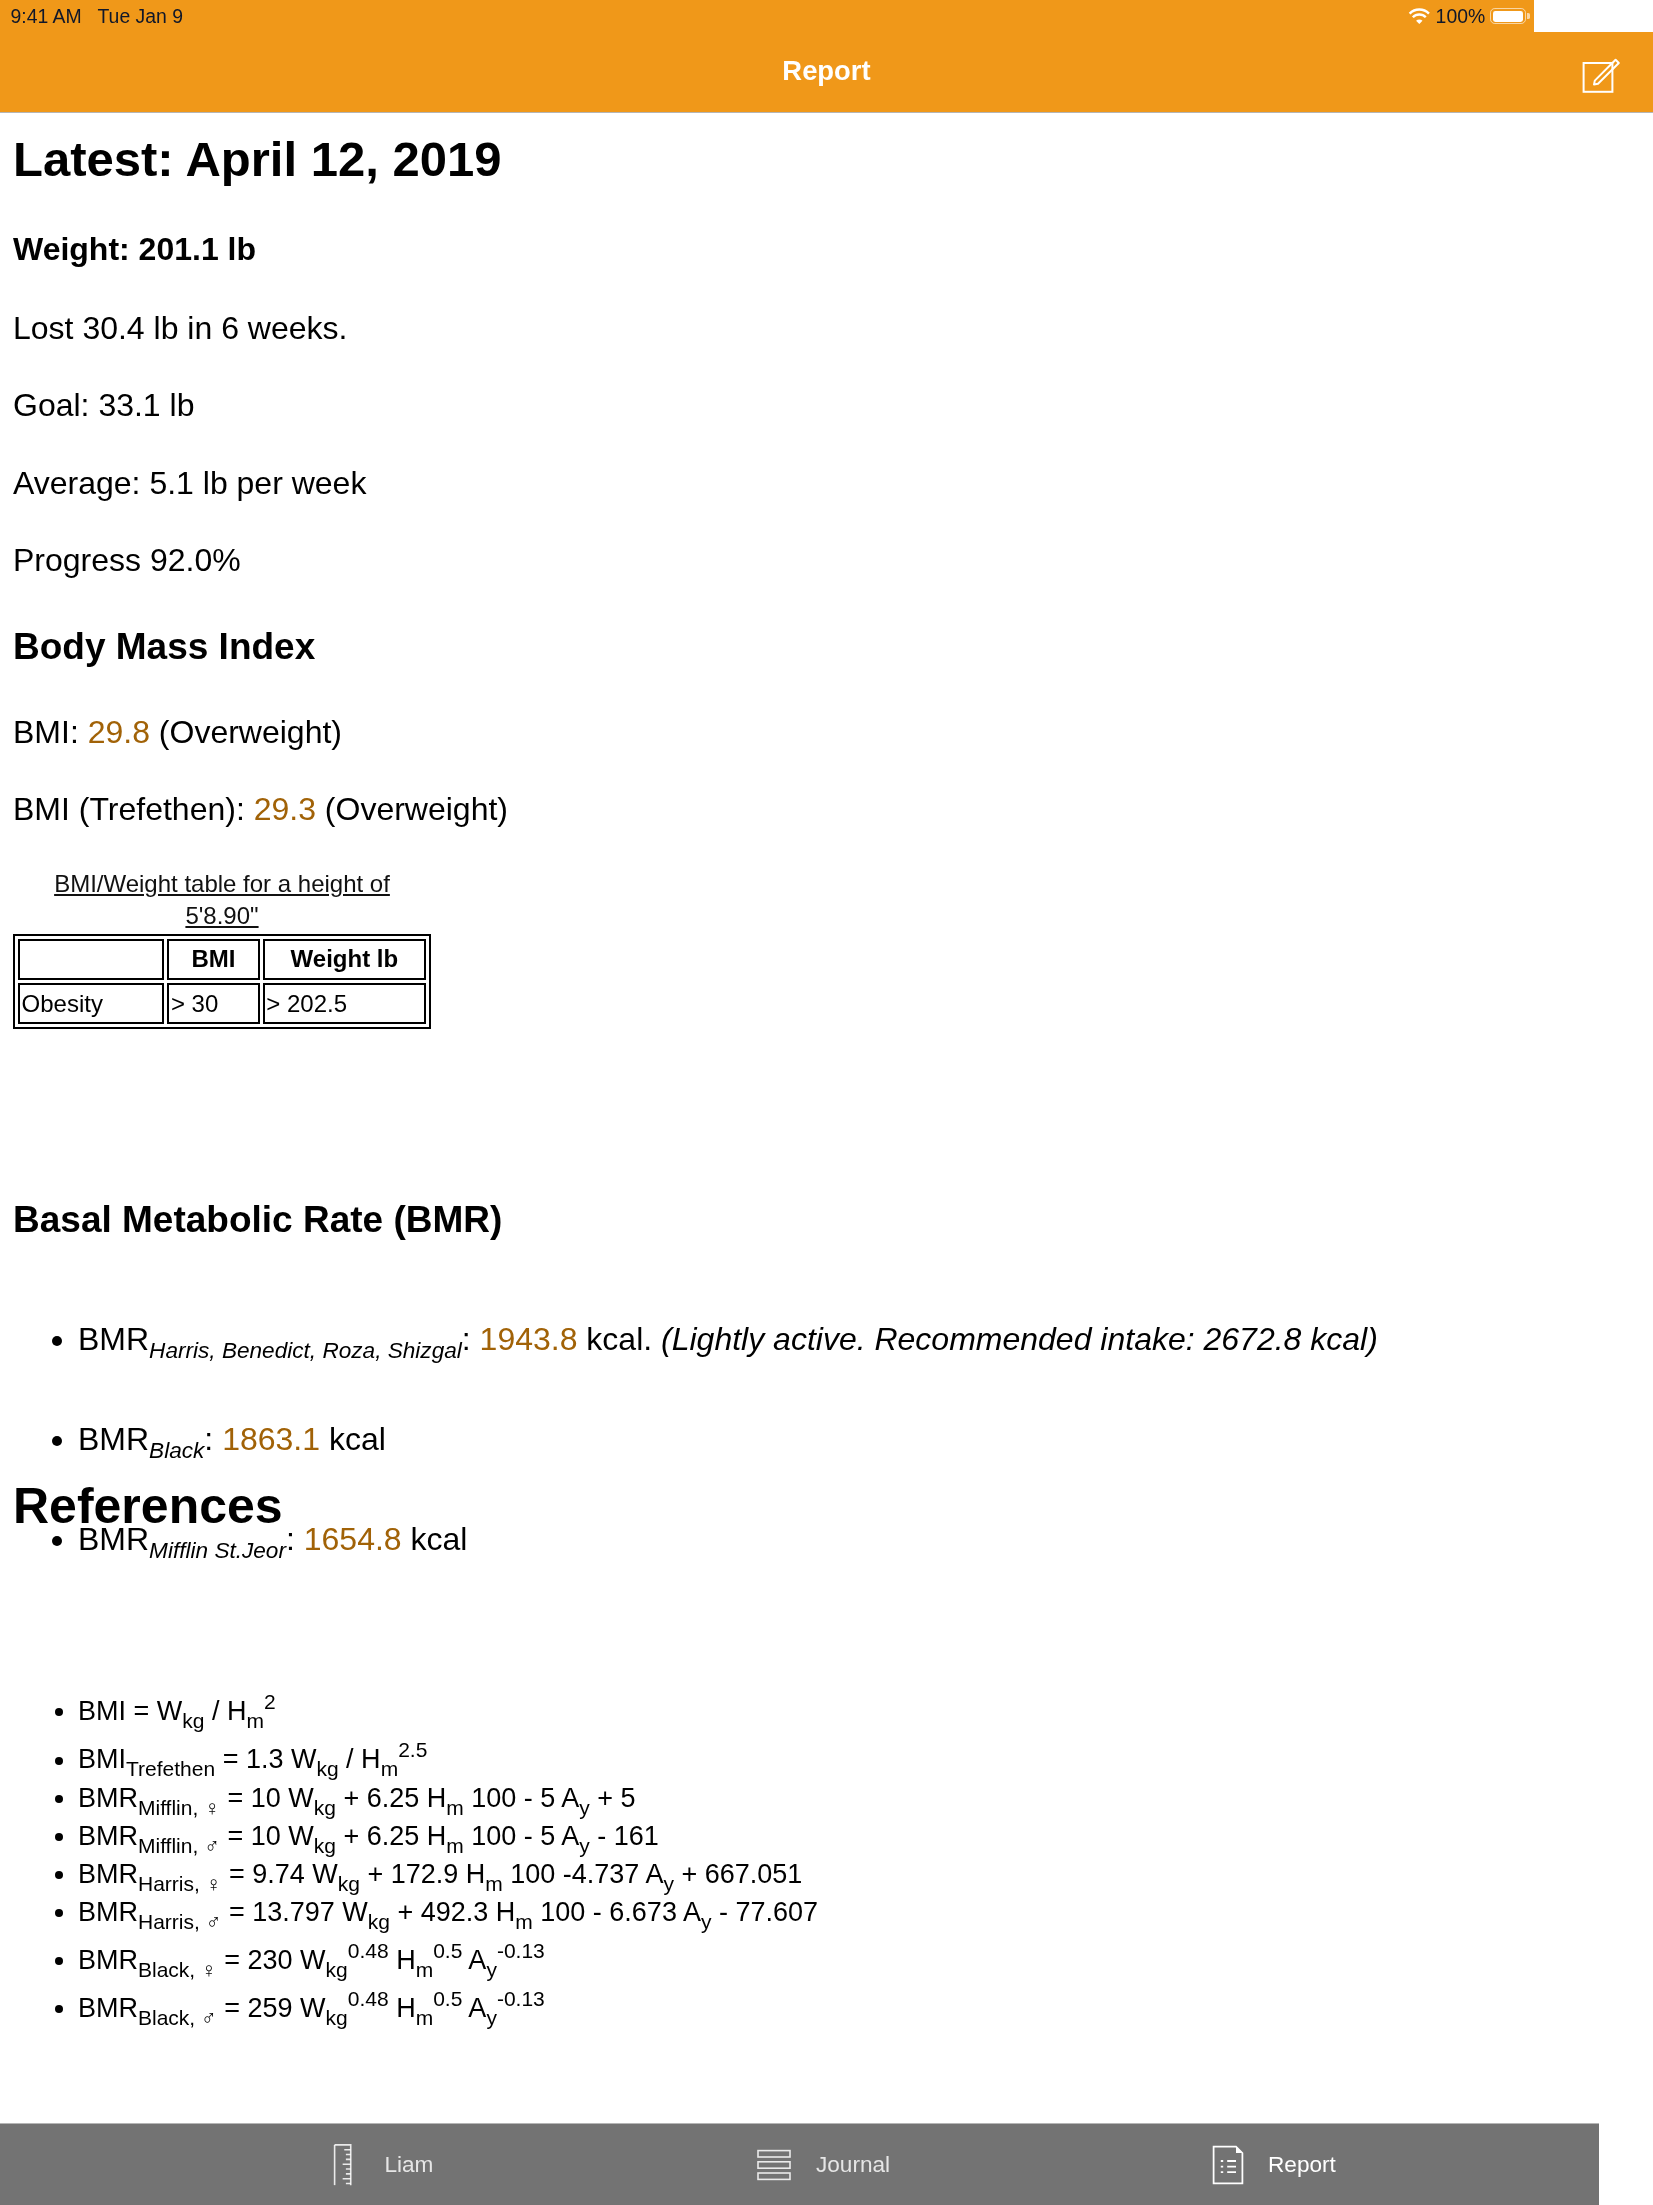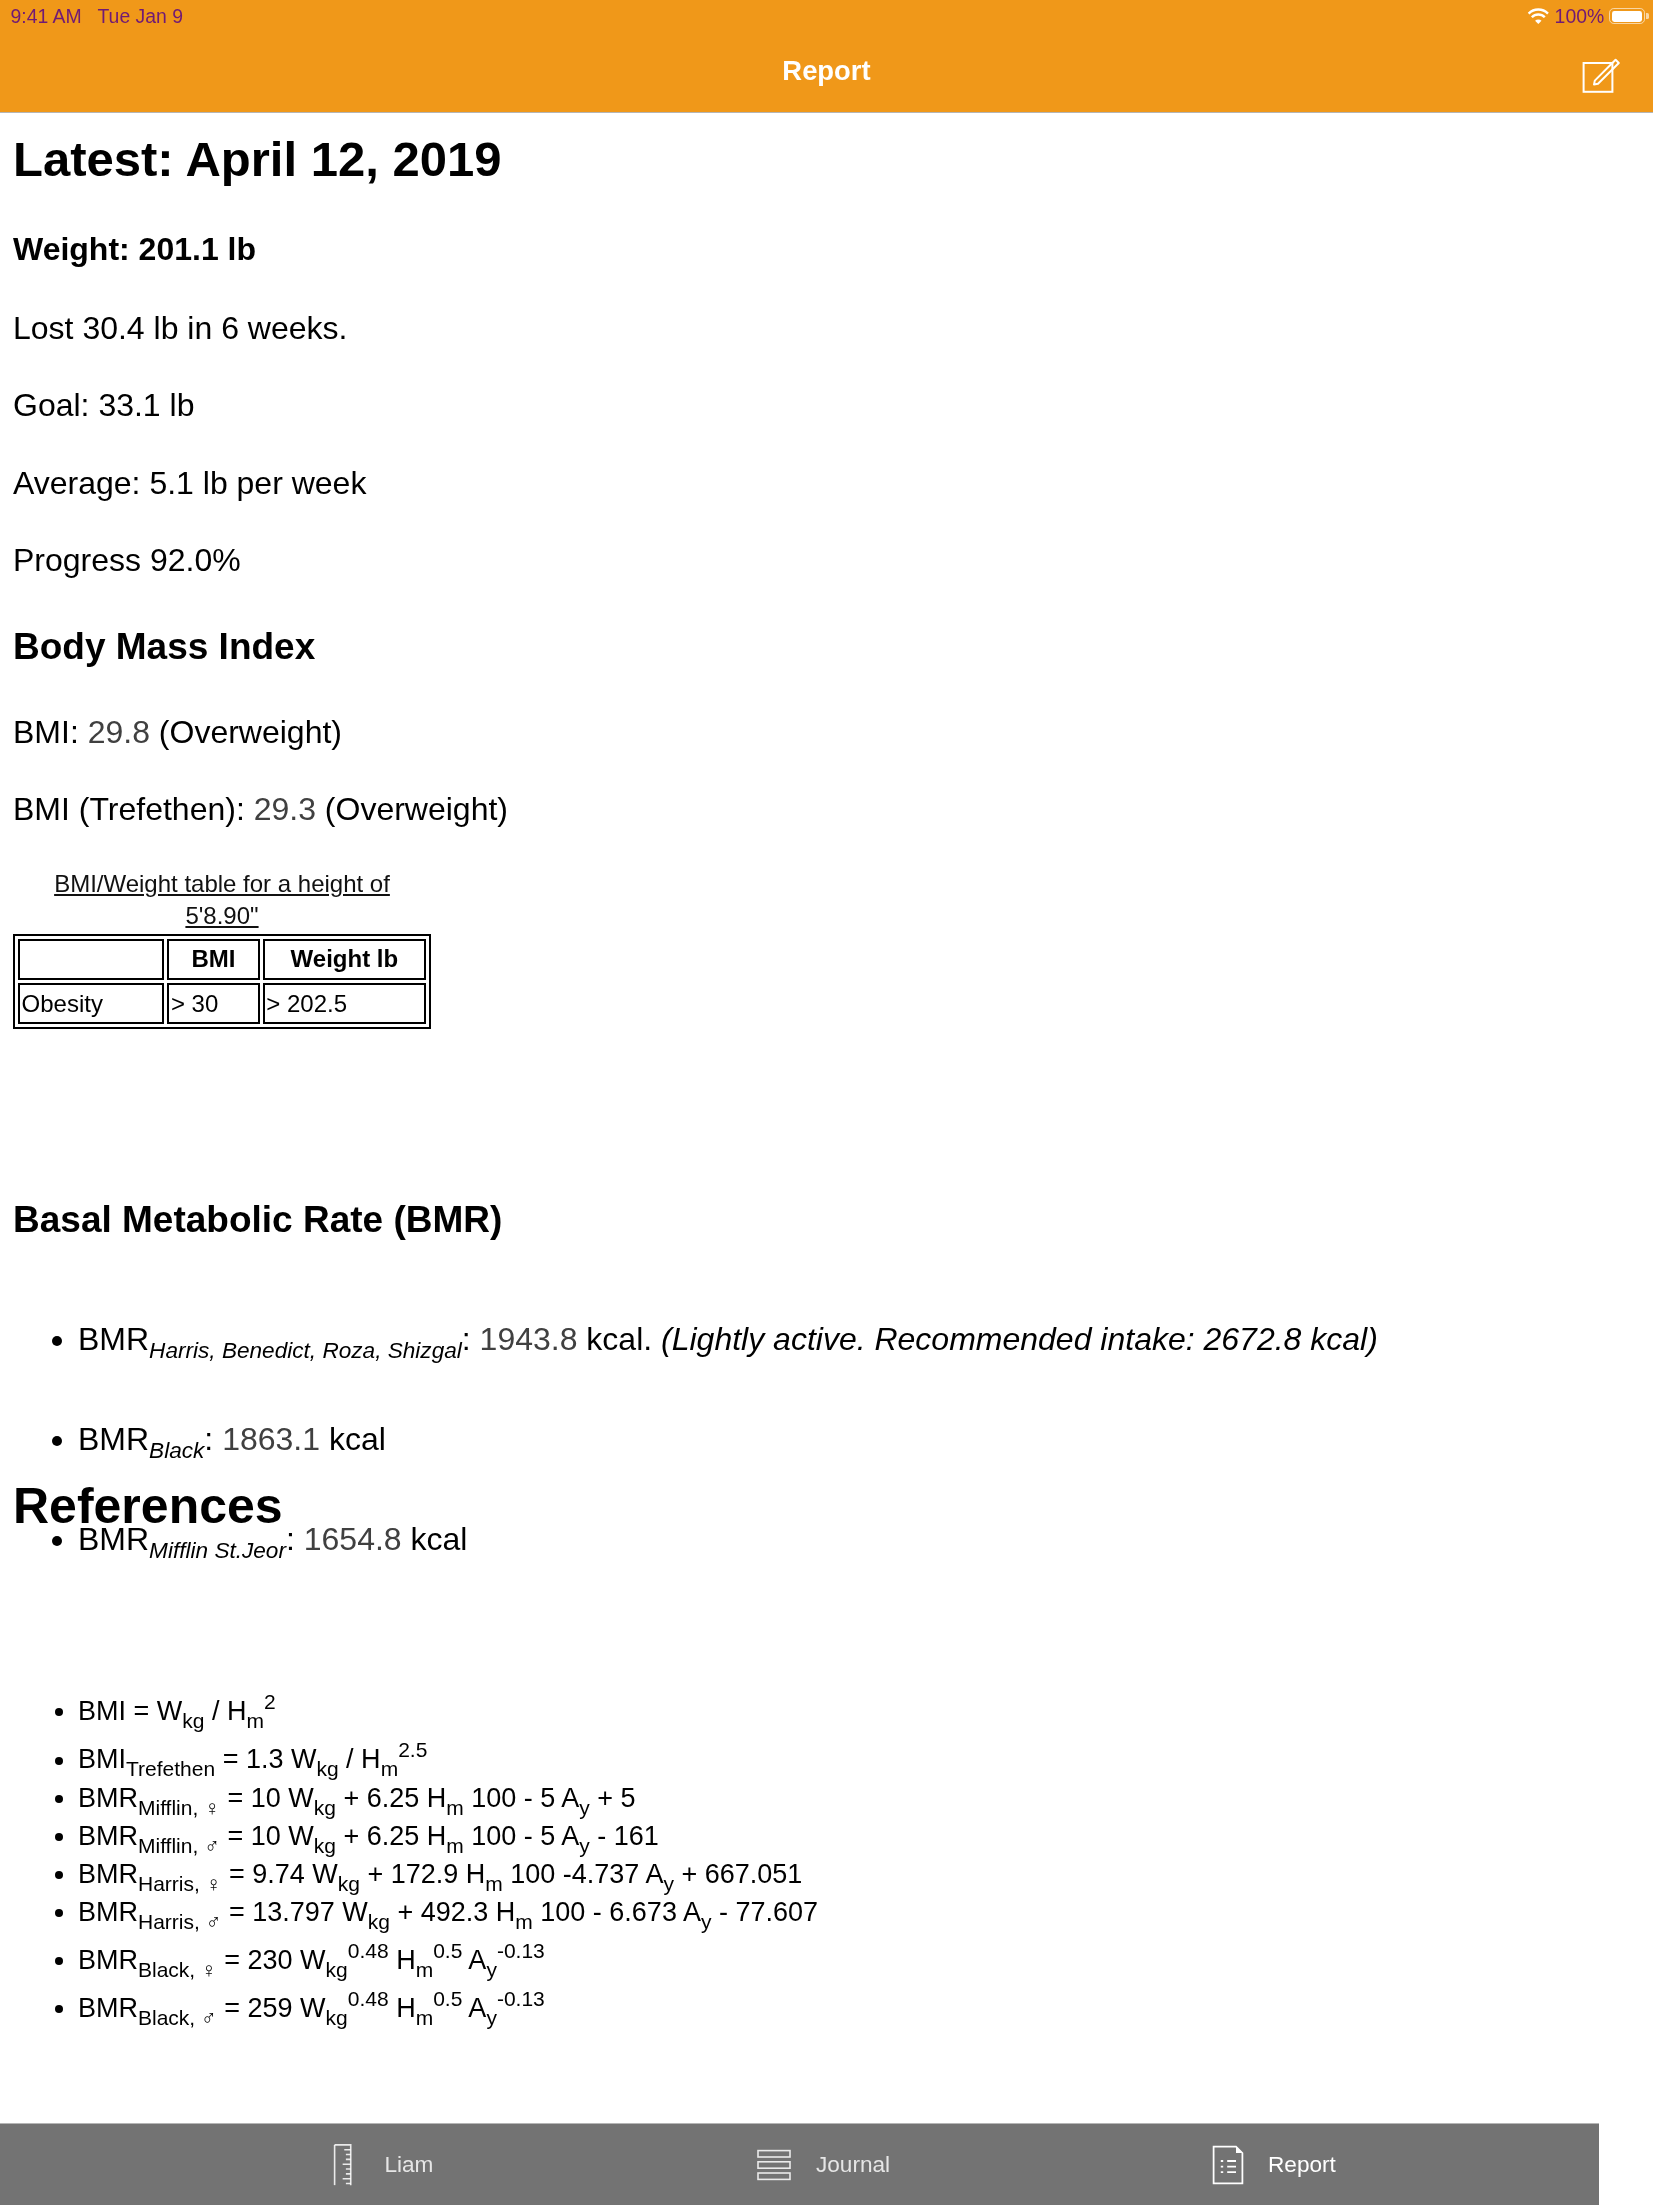--- a/index.html
+++ b/index.html
@@ -2,22 +2,22 @@
 <html style="font-size:13px"><head>
 <meta charset="utf-8">
 <style>
   html, body { margin: 0; padding: 0; }
   body {
     width: 1653px; height: 2205px; position: relative; overflow: hidden;
     background: #ffffff; color: #000;
     font-family: "Liberation Sans", sans-serif;
   }
   .status-bar {
-    position: absolute; left: 0; top: 0; width: 1653px; height: 32px;
-    background: #f09819; color: #701a75; font-size: 19.4px;
+    position: absolute; left: 0; top: 0; width: 1534px; height: 32px;
+    background: #f09819; color: #0f172a; font-size: 19.4px;
   }
   .status-left { position: absolute; left: 10.5px; top: 4.8px; white-space: pre; }
   .status-right { position: absolute; right: 8px; top: 4.8px; display: flex; align-items: center; gap: 4.8px; }
   .battery { width: 36px; height: 16px; border: 1.6px solid rgba(255,255,255,0.6); border-radius: 4.8px; position: relative; box-sizing: border-box; }
   .battery::before { content: ""; position: absolute; left: 1.6px; top: 1.6px; right: 1.6px; bottom: 1.6px; background: #fff; border-radius: 2.4px; }
   .battery::after { content: ""; position: absolute; right: -4.8px; top: 4px; width: 2.4px; height: 5.7px; background: rgba(255,255,255,0.6); border-radius: 0 1.6px 1.6px 0; }
   .nav-bar {
     position: absolute; left: 0; top: 32px; width: 1653px; height: 81px;
     background: #f09819; border-bottom: 1.6px solid #b5b5b5; box-sizing: border-box;
   }
@@ -25,21 +25,21 @@
     position: absolute; left: 0; right: 0; top: 22.6px; text-align: center;
     color: #fff; font-size: 27.4px; font-weight: bold;
   }
   .compose-btn { position: absolute; right: 31px; top: 22.6px; width: 40px; height: 40px; cursor: pointer; }
 
   .content { position: absolute; left: 13px; top: 113px; width: 1622px; }
   .h1 { position: absolute; left: 0; top: 18px; font-size: 49px; font-weight: bold; white-space: nowrap; }
   .weight { position: absolute; left: 0; top: 118px; font-size: 32px; font-weight: bold; white-space: nowrap; }
   .line { position: absolute; left: 0; font-size: 32px; white-space: nowrap; }
   .h3 { position: absolute; left: 0; font-size: 37px; font-weight: bold; white-space: nowrap; }
-  .blue { color: #404040; }
+  .blue { color: #a16207; }
   .h2 { position: absolute; left: 0; font-size: 50px; font-weight: bold; white-space: nowrap; }
 
   .table-wrap { position: absolute; left: 0; top: 755px; width: 418px; }
   .caption { text-align: center; font-size: 24px; line-height: 32px; color: #111; text-decoration: underline; }
   table.bmi { border: 2.4px solid #000; border-spacing: 3.2px; margin-top: 1.6px; }
   table.bmi td, table.bmi th {
     border: 2.4px solid #000; font-size: 24px; padding: 3.2px 1.6px; height: 31px;
     font-weight: normal; text-align: left; white-space: nowrap;
   }
   table.bmi th { font-weight: bold; text-align: center; }

